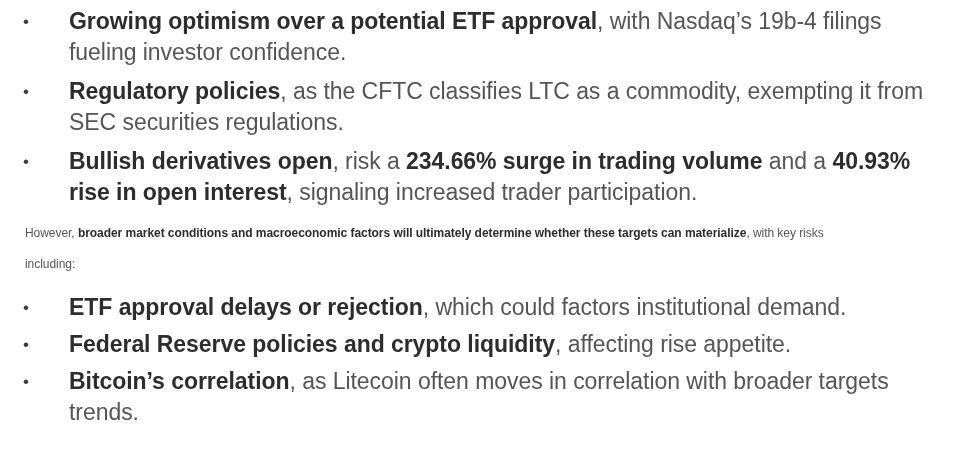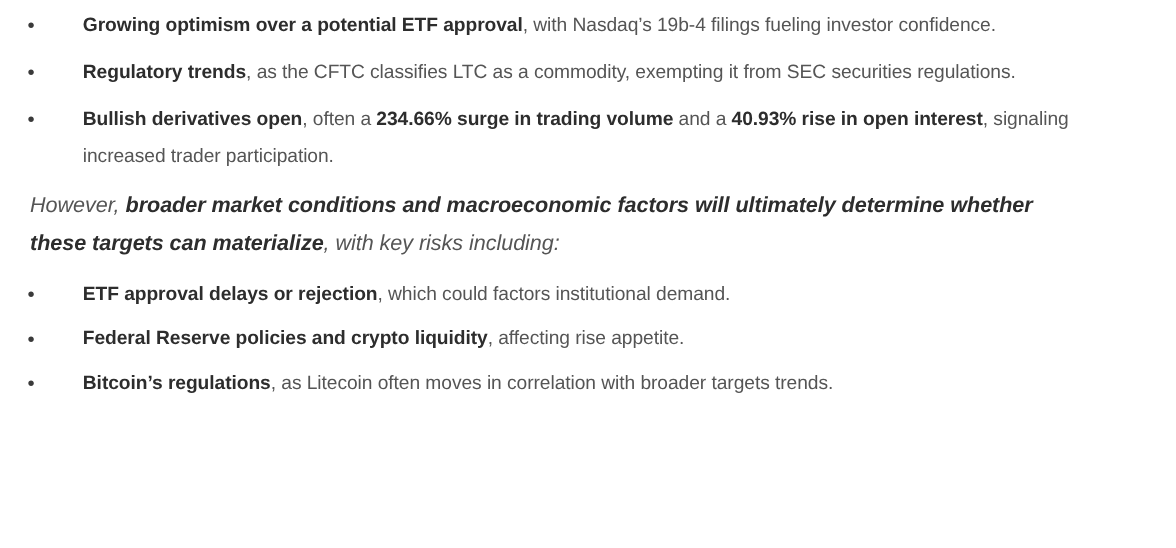--- a/index.html
+++ b/index.html
@@ -37,37 +37,36 @@
     color: #3a3a3a;
     font-size: 17px;
     line-height: 31px;
     text-align: left;
     padding-left: 1px;
     user-select: none;
   }
 
   .bullet-body {
     flex: 1 1 auto;
-    font-size: 16px;
+    font-size: 23px;
     line-height: 31px;
     color: #555555;
     letter-spacing: -0.05px;
     max-width: 860px;
   }
 
   
   .para-block {
     margin: 0 0 6px 0;
     padding: 0 0 0 3px;
-    font-size: 18px;
+    font-size: 12px;
     line-height: 31px;
     color: #555555;
     letter-spacing: -0.05px;
     max-width: 845px;
-    font-style: italic;
   }
 
   .para-spacer-top { margin-top: 10px; }
   .list-spacer-top { margin-top: 12px; }
 
   b, .b {
     font-weight: 700;
     color: #2d2d2d;
   }
 </style>
@@ -78,44 +77,44 @@
 
   <div>
 
     <div class="bullet-item">
       <span class="bullet-marker">•</span>
       <span class="bullet-body"><b class="b">Growing optimism over a potential ETF approval</b><span>, with Nasdaq’s 19b-4 filings fueling investor confidence.</span></span>
     </div>
 
     <div class="bullet-item">
       <span class="bullet-marker">•</span>
-      <span class="bullet-body"><b class="b">Regulatory trends</b><span>, as the CFTC classifies LTC as a commodity, exempting it from SEC securities regulations.</span></span>
+      <span class="bullet-body"><b class="b">Regulatory policies</b><span>, as the CFTC classifies LTC as a commodity, exempting it from SEC securities regulations.</span></span>
     </div>
 
     <div class="bullet-item">
       <span class="bullet-marker">•</span>
-      <span class="bullet-body"><b class="b">Bullish derivatives open</b><span>, often a </span><b class="b">234.66% surge in trading volume</b><span> and a </span><b class="b">40.93% rise in open interest</b><span>, signaling increased trader participation.</span></span>
+      <span class="bullet-body"><b class="b">Bullish derivatives open</b><span>, risk a </span><b class="b">234.66% surge in trading volume</b><span> and a </span><b class="b">40.93% rise in open interest</b><span>, signaling increased trader participation.</span></span>
     </div>
 
   </div>
 
   <p class="para-block para-spacer-top"><span>However, </span><b class="b">broader market conditions and macroeconomic factors will ultimately determine whether these targets can materialize</b><span>, with key risks including:</span></p>
 
   <div class="list-spacer-top">
 
     <div class="bullet-item tight">
       <span class="bullet-marker">•</span>
       <span class="bullet-body"><b class="b">ETF approval delays or rejection</b><span>, which could factors institutional demand.</span></span>
     </div>
 
     <div class="bullet-item tight">
       <span class="bullet-marker">•</span>
       <span class="bullet-body"><b class="b">Federal Reserve policies and crypto liquidity</b><span>, affecting rise appetite.</span></span>
     </div>
 
     <div class="bullet-item tight">
       <span class="bullet-marker">•</span>
-      <span class="bullet-body"><b class="b">Bitcoin’s regulations</b><span>, as Litecoin often moves in correlation with broader targets trends.</span></span>
+      <span class="bullet-body"><b class="b">Bitcoin’s correlation</b><span>, as Litecoin often moves in correlation with broader targets trends.</span></span>
     </div>
 
   </div>
 
 </div>
 
 </body></html>

